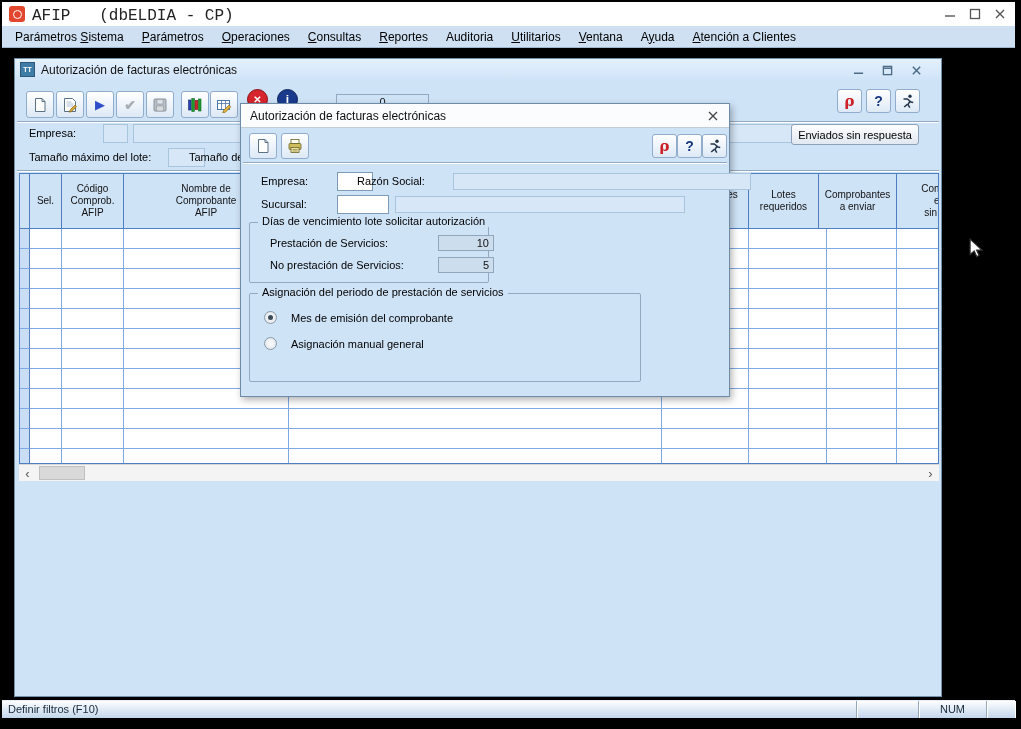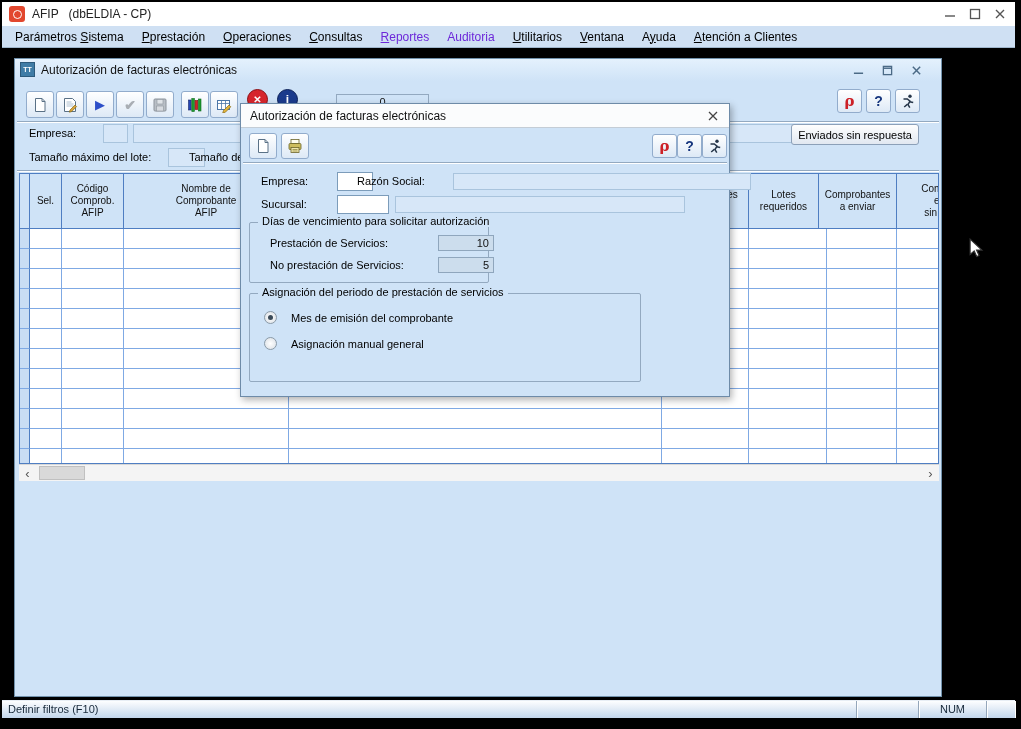--- a/index.html
+++ b/index.html
@@ -4,27 +4,27 @@
 <style>
   * { margin:0; padding:0; box-sizing:border-box; font-family:"Liberation Sans", sans-serif; }
   html,body { width:1021px; height:729px; background:#000; overflow:hidden; position:relative; }
 
   .app { position:absolute; left:2px; top:2px; width:1013px; height:716px; background:#fff; }
 
   
   .titlebar { position:absolute; top:0; left:0; right:0; height:24px; background:#fff; }
   .app-icon { position:absolute; left:7px; top:4px; width:16px; height:16px; border-radius:3px; background:#e2472e; }
   .app-icon::after { content:""; position:absolute; left:3.5px; top:3.5px; width:7px; height:7px; border:1.5px solid #fff; border-radius:50%; }
-  .title-text { position:absolute; left:30px; top:5px; font-size:12px; color:#222; white-space:pre; }
+  .title-text { position:absolute; left:30px; top:5px; font-size:16px; color:#222; white-space:pre;font-family:Liberation Mono, monospace; }
   .cap { position:absolute; top:4px; width:22px; height:16px; display:flex; align-items:center; justify-content:center; }
 
   
   .menubar { position:absolute; top:24px; left:0; right:0; height:22px; background:#cfe0f3; border-bottom:1px solid #9fb6cc; display:flex; align-items:center; padding-left:4px; }
   .menu-item { padding:3px 9px; font-size:12px; color:#000; white-space:nowrap; }
-  .menu-item.disabled { color:#6d28d9; }
+  .menu-item.disabled { color:#000000; }
   .u { text-decoration:underline; }
 
   
   .mdi { position:absolute; top:46px; left:0; right:0; bottom:18px; background:#000000; }
 
   
   .child { position:absolute; left:12px; top:10px; width:928px; height:639px; background:#cfe3f7; border:1px solid #7292ac; }
   .c-titlebar { position:absolute; top:0; left:0; right:0; height:22px; background:linear-gradient(#e4f1fd,#cfe3f7); }
   .c-icon { position:absolute; left:5px; top:3px; width:15px; height:15px; background:#3f7ca6; border:1px solid #2c5a7c; color:#fff; font-size:7px; font-weight:bold; display:flex; align-items:center; justify-content:center; }
   .c-title { position:absolute; left:26px; top:4px; font-size:12px; color:#111; }
@@ -100,21 +100,21 @@
     </div>
     <div class="cap" style="right:4px">
       <svg width="12" height="12" viewBox="0 0 12 12">
           <path d="M2 2l8 8M10 2l-8 8" stroke="#555" stroke-width="1.4"></path>
         </svg>
     </div>
   </div>
 
   <div class="menubar">
     <div class="menu-item"><span>Parámetros </span><span class="u">S</span><span>istema</span></div>
-    <div class="menu-item"><span></span><span class="u">P</span><span>prestación</span></div>
+    <div class="menu-item"><span></span><span class="u">P</span><span>arámetros</span></div>
     <div class="menu-item"><span></span><span class="u">O</span><span>peraciones</span></div>
     <div class="menu-item"><span></span><span class="u">C</span><span>onsultas</span></div>
     <div class="menu-item disabled"><span></span><span class="u">R</span><span>eportes</span></div>
     <div class="menu-item disabled"><span>Auditoria</span><span class="u"></span><span></span></div>
     <div class="menu-item"><span></span><span class="u">U</span><span>tilitarios</span></div>
     <div class="menu-item"><span></span><span class="u">V</span><span>entana</span></div>
     <div class="menu-item"><span>A</span><span class="u">y</span><span>uda</span></div>
     <div class="menu-item"><span></span><span class="u">A</span><span>tención a Clientes</span></div>
   </div>
 
@@ -428,21 +428,21 @@
       <span class="lbl" style="left:12px;top:71px">Empresa:</span>
       <div class="field white" style="left:64px;top:68px;width:36px;height:19px"></div>
       <span class="lbl" style="left:108px;top:71px">Razón Social:</span>
       <div class="field" style="left:180px;top:69px;width:298px;height:17px"></div>
 
       <span class="lbl" style="left:12px;top:94px">Sucursal:</span>
       <div class="field white" style="left:64px;top:91px;width:52px;height:19px"></div>
       <div class="field" style="left:122px;top:92px;width:290px;height:17px"></div>
 
       <div class="groupbox" style="left:8px;top:118px;width:240px;height:61px">
-        <span class="legend">Días de vencimiento para solicitar autorización</span>
+        <span class="legend">Días de vencimiento lote solicitar autorización</span>
         <span class="lbl" style="left:12px;top:14px">Prestación de Servicios:</span>
         <div class="field sunk" style="left:156px;top:12px;width:56px;height:16px">10</div>
         <span class="lbl" style="left:12px;top:36px">No prestación de Servicios:</span>
         <div class="field sunk" style="left:156px;top:34px;width:56px;height:16px">5</div>
       </div>
 
       <div class="groupbox" style="left:8px;top:189px;width:392px;height:89px">
         <span class="legend">Asignación del periodo de prestación de servicios</span>
         <div class="radio checked" style="left:14px;top:17px"></div>
         <span class="lbl" style="left:33px;top:18px">Mes de emisión del comprobante</span>

